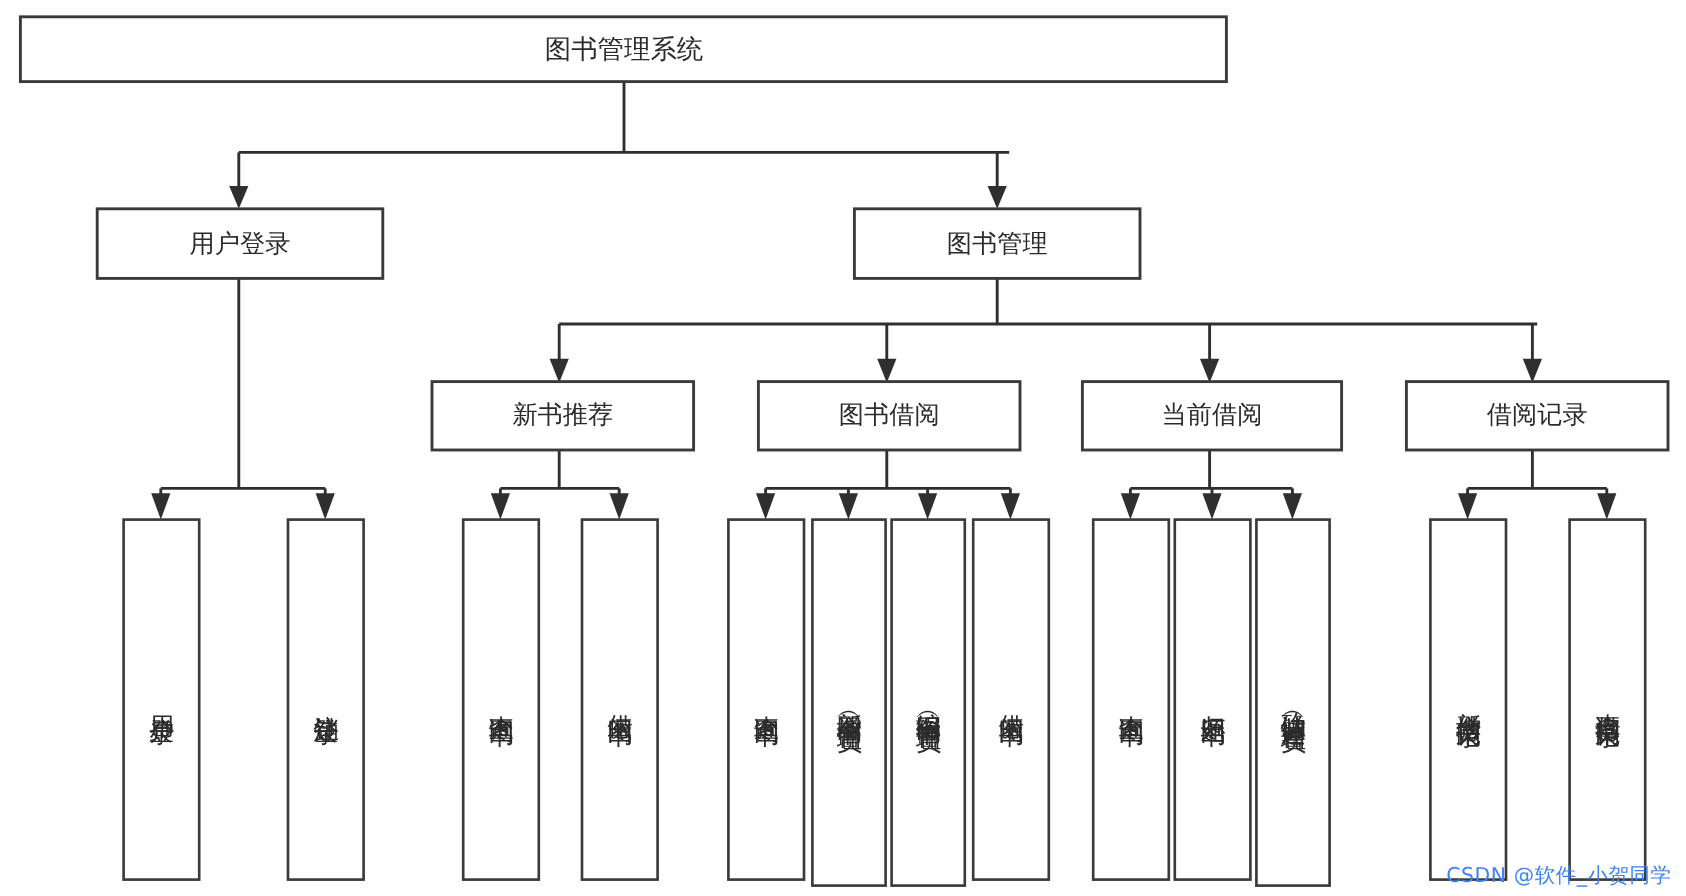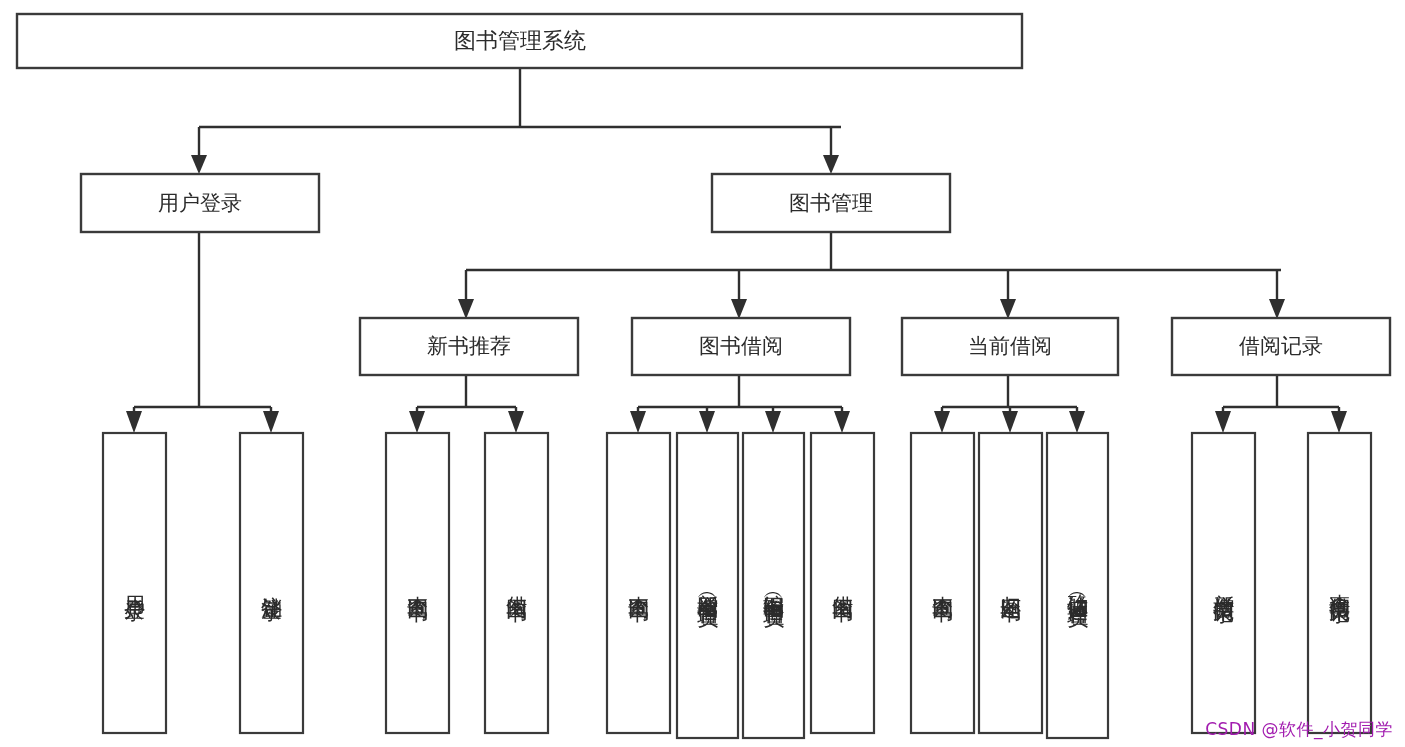--- a/index.html
+++ b/index.html
@@ -54,21 +54,21 @@
   }
   .node-label-top {
     font-size: 22px;
   }
   .watermark {
     position: absolute;
     right: 12px;
     bottom: 6px;
     font-family: "DejaVu Sans", "Liberation Sans", sans-serif;
     font-size: 17px;
-    color: #a21caf;
+    color: #3b82f6;
     letter-spacing: 0.5px;
     white-space: nowrap;
     user-select: none;
   }
 </style>
 </head>
 <body>
 
 <div id="diagram-root">
 

